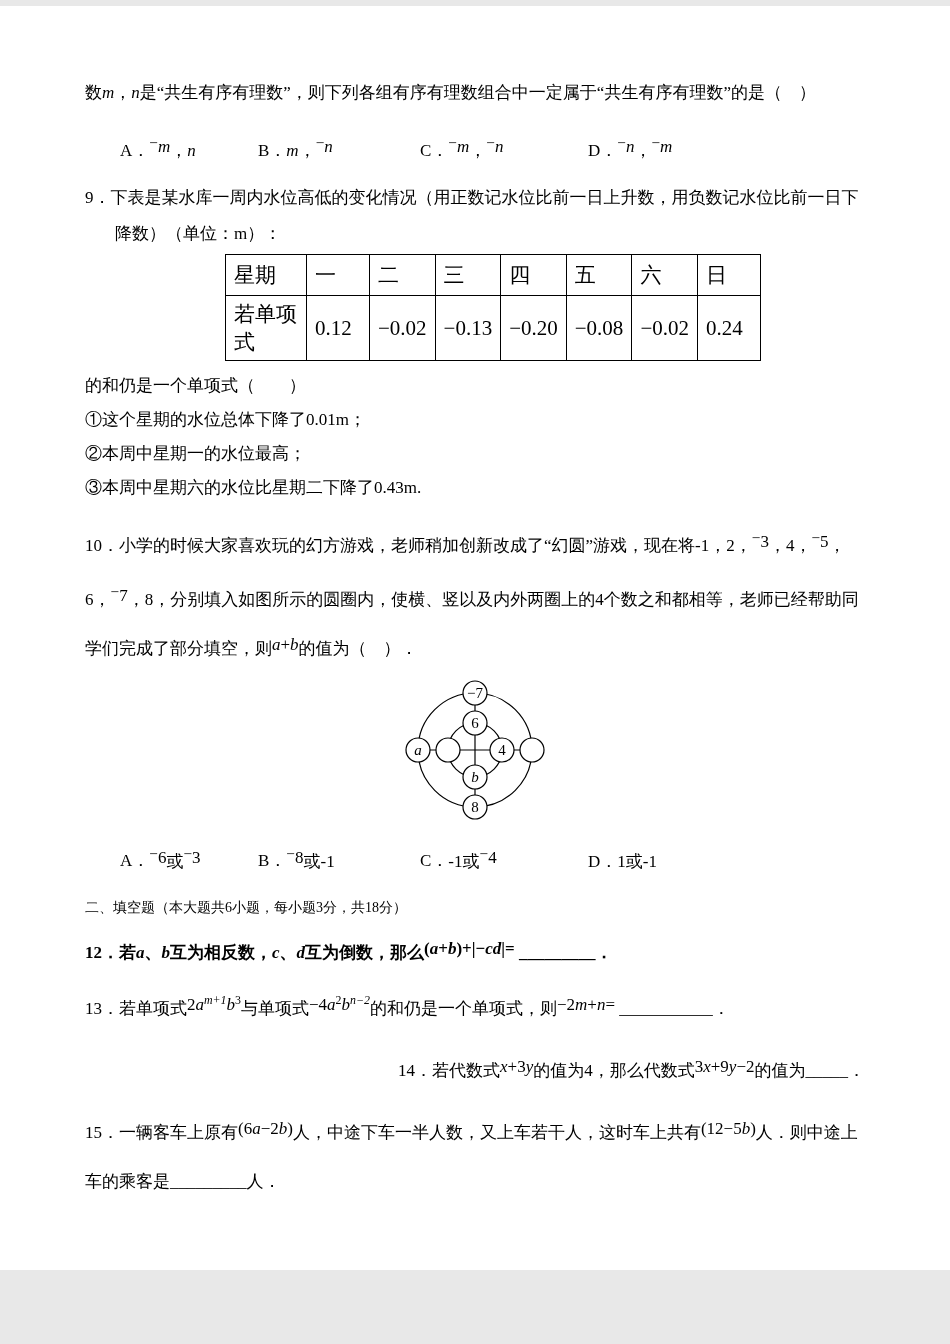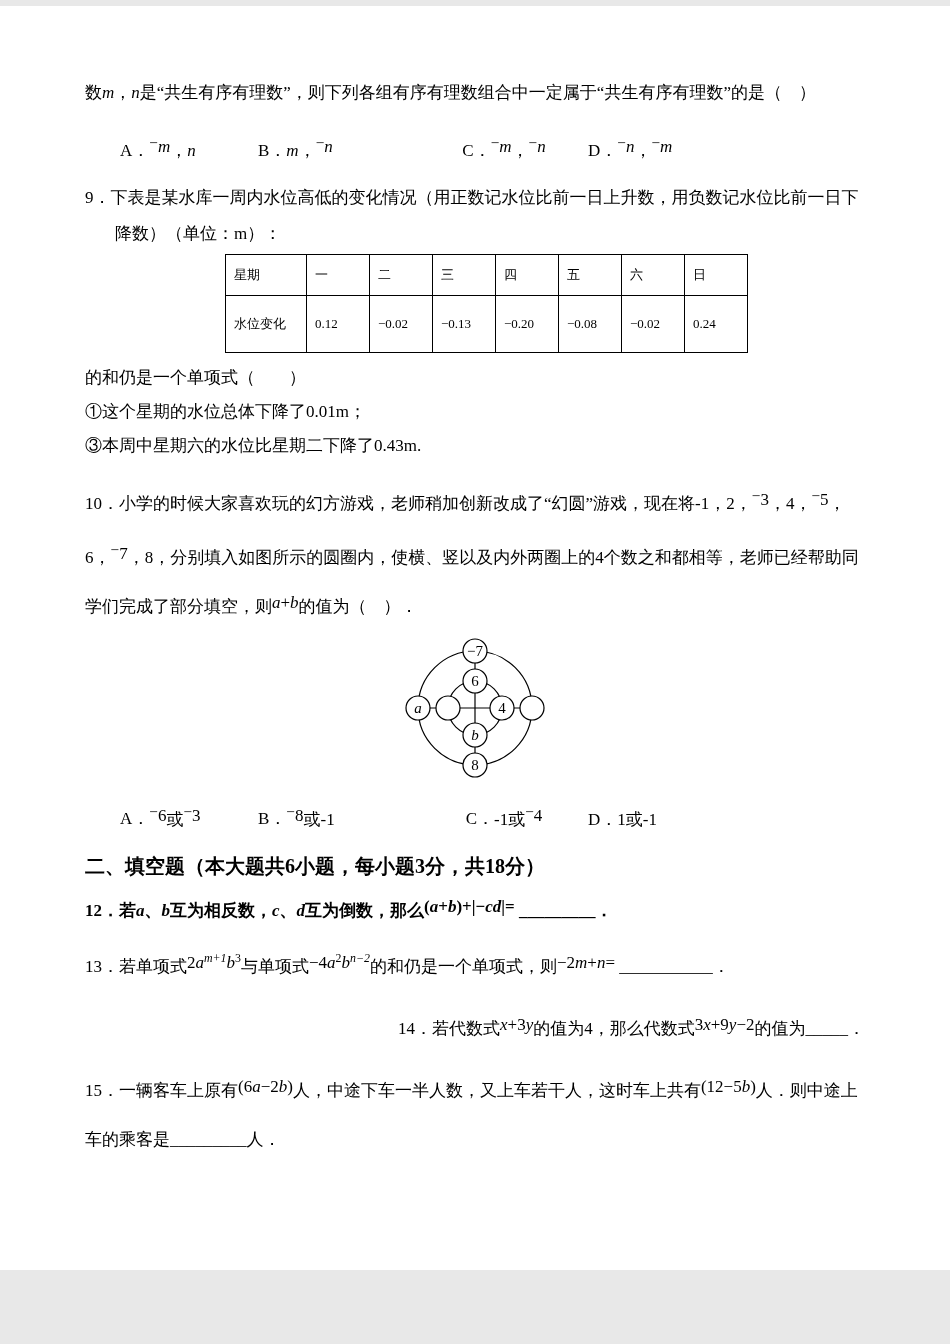--- a/index.html
+++ b/index.html
@@ -8,35 +8,35 @@
     font-family:"Liberation Serif", serif; font-size:17px;
     box-sizing:border-box; padding:70px 85px 0 85px; position:relative; overflow:hidden;
   }
   p { margin:0; }
   .line { line-height:34px; }
   .hang { padding-left:30px; text-indent:-30px; line-height:36px; }
   .optrow { line-height:34px; padding-left:35px; }
   .opt { display:inline-block; }
   .optA { width:138px; }
   .optB { width:162px; }
-  .optC { width:168px;text-align:center; }
+  .optC { width:168px; }
   
   .v  { font-family:"Liberation Serif", serif; font-style:italic; }
   .f  { font-family:"Liberation Serif", serif; }
   .u  { vertical-align:0.25em; }
   .s  { font-size:0.7em; vertical-align:0.85em; }
   .mu { font-size:0.9em; vertical-align:0.55em; }
   
-  table.wtab { border-collapse:collapse; margin-left:140px; margin-top:2px; font-size:13px; }
+  table.wtab { border-collapse:collapse; margin-left:140px; margin-top:2px; font-size:21px; }
   .wtab td { border:1px solid #000; padding:4px 8px; vertical-align:middle; text-align:left; }
   .wtab tr.r1 td { height:32px; }
   .wtab tr.r2 td { height:48px; }
   .wtab td.c0 { width:64px; }
   .wtab td.cn { width:46px; }
-  .sec { font-weight:bold; font-size:20px; line-height:34px; }
+  .sec { font-weight:normal; font-size:14px; line-height:34px; }
   .fig { text-align:center; }
   .fig svg { display:inline-block; }
   .figtxt { font-family:"Liberation Serif", serif; font-size:15px; }
   .figvar { font-family:"Liberation Serif", serif; font-size:15px; font-style:italic; }
   .mt16{margin-top:16px}.mt14{margin-top:14px}.mt12{margin-top:12px}
   .mt10{margin-top:10px}.mt8{margin-top:8px}.mt6{margin-top:6px}
   .mt4{margin-top:4px}.mt2{margin-top:2px}
   .q10stem { line-height:45px; }
   .q11 { line-height:35px; }
   .q12 { line-height:23px;font-weight:bold; }
@@ -63,34 +63,35 @@
       <td class="c0">星期</td>
       <td class="cn">一</td>
       <td class="cn">二</td>
       <td class="cn">三</td>
       <td class="cn">四</td>
       <td class="cn">五</td>
       <td class="cn">六</td>
       <td class="cn">日</td>
     </tr>
     <tr class="r2">
-      <td class="c0">水位变化</td>
+      <td class="c0">若单项式</td>
       <td class="cn">0.12</td>
       <td class="cn">−0.02</td>
       <td class="cn">−0.13</td>
       <td class="cn">−0.20</td>
       <td class="cn">−0.08</td>
       <td class="cn">−0.02</td>
       <td class="cn">0.24</td>
     </tr>
   </tbody>
     </table>
 
   <p class="line mt8">的和仍是一个单项式（　　）</p>
   <p class="line">①这个星期的水位总体下降了0.01m；</p>
+  <p class="line">②本周中星期一的水位最高；</p>
   <p class="line">③本周中星期六的水位比星期二下降了0.43m.</p>
 
 
   <p class="q10stem mt10"><span>10．小学的时候大家喜欢玩的幻方游戏，老师稍加创新改成了“幻圆”游戏，现在将-1，2，</span><span class="mu">−</span><span class="f u">3</span><span>，4，</span><span class="mu">−</span><span class="f u">5</span><span>，6，</span><span class="mu">−</span><span class="f u">7</span><span>，8，分别填入如图所示的圆圈内，使横、竖以及内外两圈上的4个数之和都相等，老师已经帮助同学们完成了部分填空，则</span><span class="v u">a</span><span class="f u">+</span><span class="v u">b</span><span>的值为（　）．</span></p>
 
   <div class="fig mt4">
     <svg width="190" height="150" viewBox="0 0 190 150">
 
       <circle cx="95" cy="75" r="57" fill="none" stroke="#000" stroke-width="1.2"></circle>
       <circle cx="95" cy="75" r="27" fill="none" stroke="#000" stroke-width="1.2"></circle>

